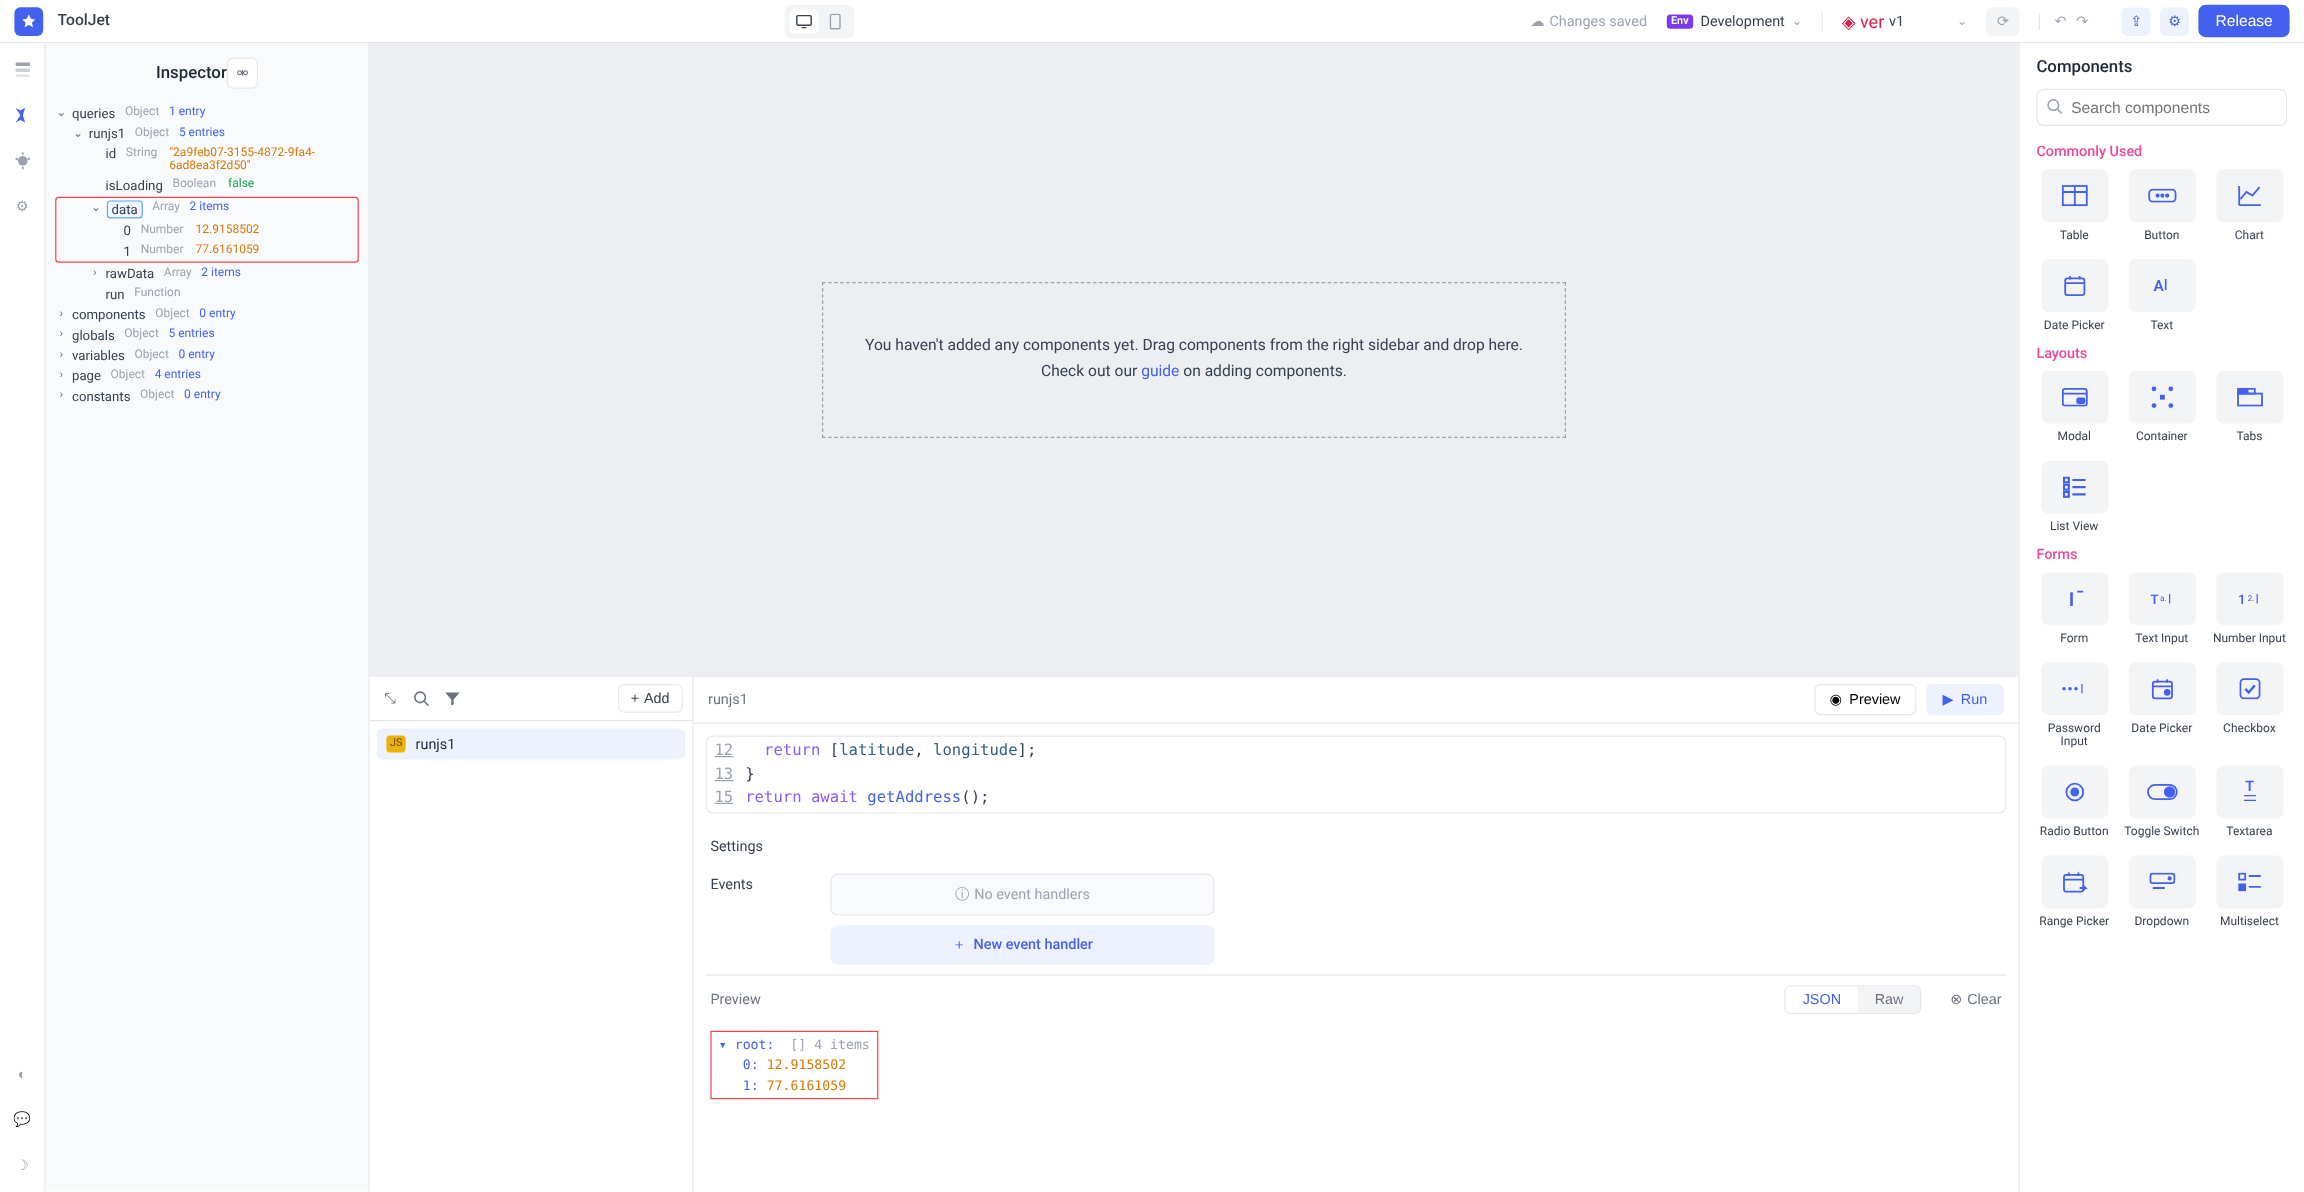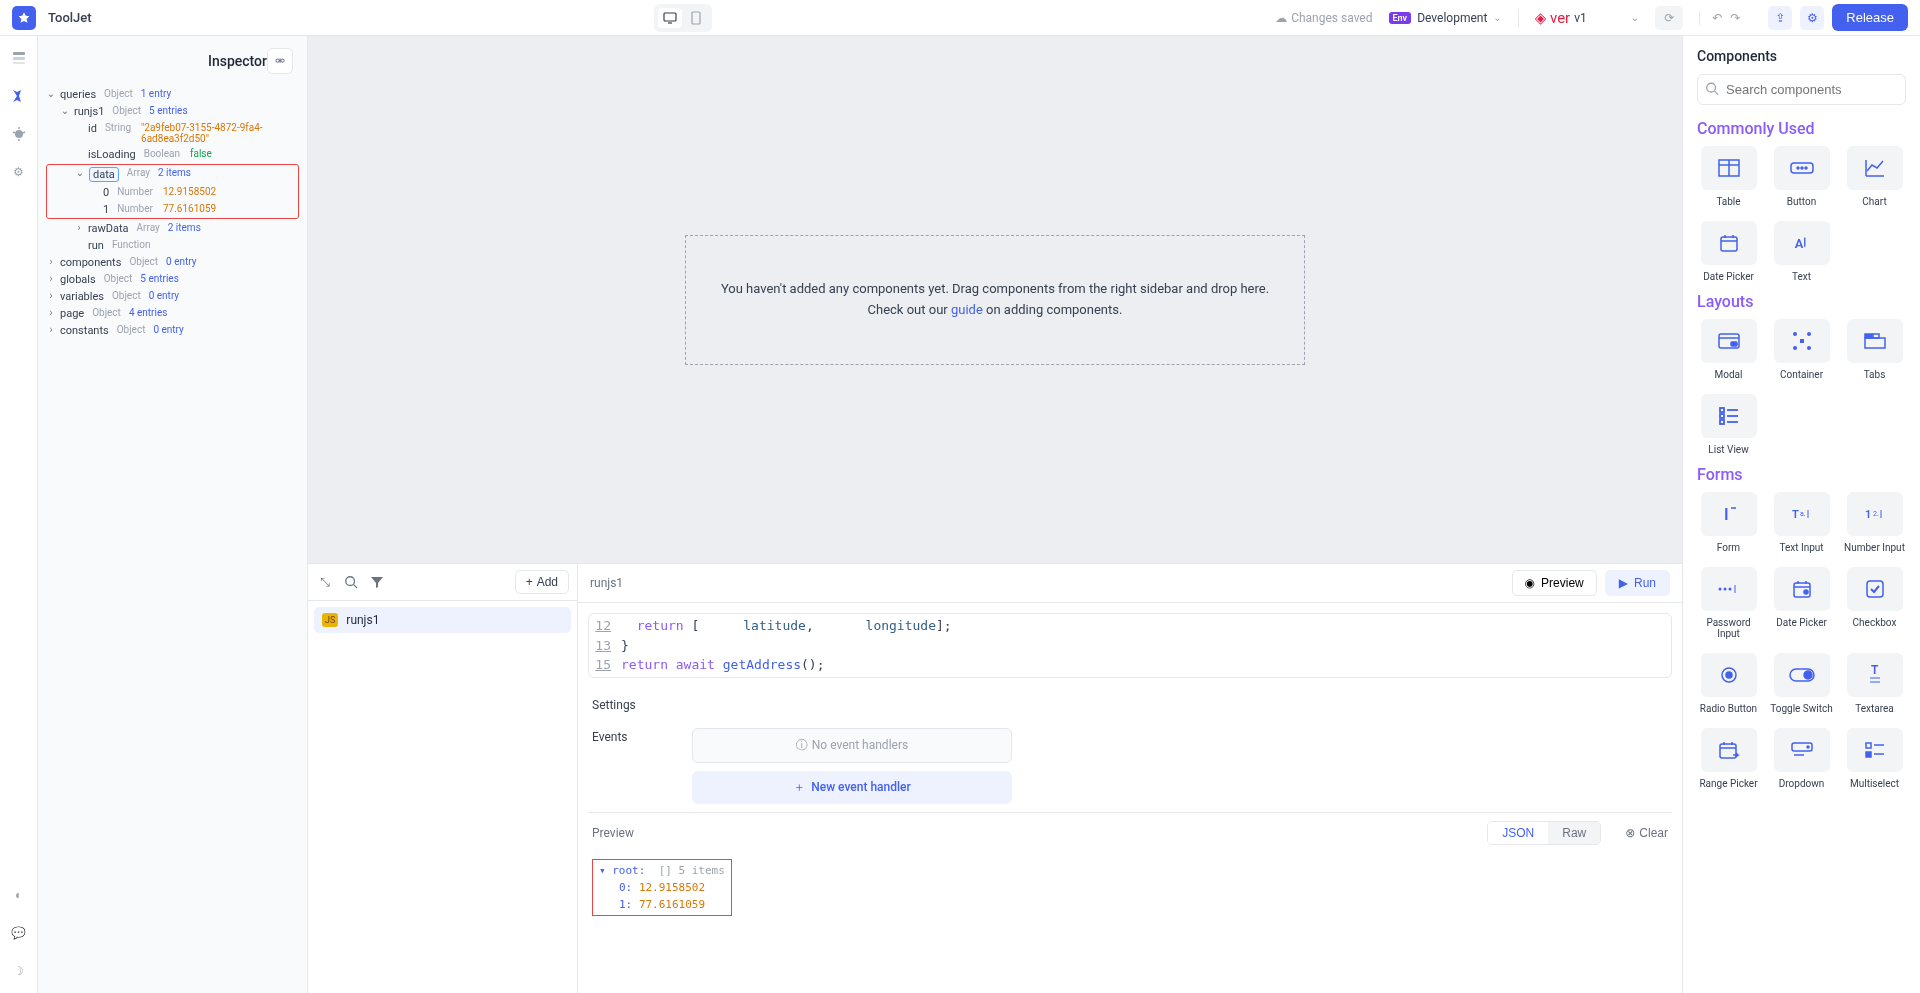--- a/index.html
+++ b/index.html
@@ -30,21 +30,21 @@
 
 
 .main { flex: 1; display: flex; min-height: 0; }
 .leftrail { width: 38px; background: #fff; border-right: 1px solid #e5e7eb; display: flex; flex-direction: column; align-items: center; padding-top: 12px; gap: 18px; }
 .leftrail .rail-icon { width: 20px; height: 20px; color: #9ca3af; display: flex; align-items: center; justify-content: center; cursor: pointer; }
 .leftrail .rail-icon.active { color: #4361ee; }
 .leftrail-bottom { margin-top: auto; padding-bottom: 12px; display: flex; flex-direction: column; gap: 18px; align-items: center; }
 
 
 .inspector { width: 270px; background: #f9fafb; border-right: 1px solid #e5e7eb; display: flex; flex-direction: column; }
-.inspector-header { display: flex; align-items: center; justify-content: flex-end; padding: 12px 14px; }
+.inspector-header { display: flex; align-items: center; justify-content: center; padding: 12px 14px; }
 .inspector-title { font-size: 14px; font-weight: 500; }
 .pin-btn { width: 26px; height: 26px; border: 1px solid #e5e7eb; background: #fff; border-radius: 5px; display: flex; align-items: center; justify-content: center; color: #6b7280; cursor: pointer; }
 .tree { padding: 0 8px 8px 8px; font-size: 11px; overflow-y: auto; flex: 1; }
 .tree-row { display: flex; align-items: flex-start; padding: 2px 0; gap: 4px; white-space: nowrap; }
 .tree-caret { width: 10px; color: #6b7280; cursor: pointer; font-size: 10px; flex-shrink: 0; text-align: center; }
 .tree-key { color: #374151; }
 .tree-type { color: #9ca3af; font-size: 10px; margin-left: 4px; }
 .tree-meta { color: #4361ee; font-size: 10px; margin-left: 4px; }
 .tree-val-str { color: #d97706; font-size: 10px; }
 .tree-val-num { color: #d97706; font-size: 10px; }
@@ -79,21 +79,21 @@
 .preview-btn { border: 1px solid #e5e7eb; background: #fff; padding: 5px 12px; border-radius: 5px; font-size: 12px; display: flex; align-items: center; gap: 6px; cursor: pointer; }
 .run-btn { background: #eef2ff; color: #4361ee; border: none; padding: 5px 14px; border-radius: 5px; font-size: 12px; font-weight: 500; display: flex; align-items: center; gap: 6px; cursor: pointer; }
 
 .code-block { font-family: ui-monospace, Menlo, monospace; font-size: 13px; line-height: 1.5; padding: 2px 0; border: 1px solid #e5e7eb; border-radius: 6px; margin: 10px; }
 .code-line { display: flex; }
 .gutter { width: 32px; text-align: right; padding-right: 10px; color: #9ca3af; user-select: none; text-decoration: underline; }
 .code-content { white-space: pre; }
 .tok-kw { color: #8b5cf6; }
 .tok-fn { color: #4361ee; }
 .tok-punc { color: #374151; }
-.tok-var { color: #346085; margin-left: 44px; }
+.tok-var { color: #346085; }
 
 .editor-body { overflow-y: auto; flex: 1; padding-bottom: 10px; }
 .settings-section { display: flex; padding: 8px 14px; gap: 40px; font-size: 12px; }
 .settings-label { width: 60px; color: #374151; padding-top: 2px; }
 .settings-opts { flex: 1; display: flex; flex-direction: column; gap: 14px; }
 .setting-row { display: flex; align-items: center; gap: 10px; }
 .toggle { width: 30px; height: 16px; border-radius: 999px; position: relative; cursor: pointer; }
 .toggle.on { background: #4361ee; }
 .toggle.off { background: #d1d5db; }
 .toggle::after { content: ''; position: absolute; width: 12px; height: 12px; background: #fff; border-radius: 50%; top: 2px; }
@@ -118,21 +118,21 @@
 .json-key { color: #4361ee; }
 .json-meta { color: #9ca3af; }
 .json-num { color: #d97706; }
 
 
 .components-panel { width: 238px; border-left: 1px solid #e5e7eb; background: #fff; padding: 12px 14px; overflow-y: auto; }
 .components-title { font-size: 14px; font-weight: 500; margin-bottom: 10px; }
 .search-wrap { position: relative; margin-bottom: 14px; }
 .search-wrap input { width: 100%; border: 1px solid #e5e7eb; border-radius: 6px; padding: 7px 10px 7px 28px; font-size: 13px; outline: none; }
 .search-wrap .sicon { position: absolute; left: 8px; top: 50%; transform: translateY(-50%); color: #9ca3af; }
-.comp-section-title { font-size: 16px; font-weight: 500; color: #8b5cf6; margin: 10px 0 8px; }
+.comp-section-title { font-size: 12px; font-weight: 500; color: #ec4899; margin: 10px 0 8px; }
 .comp-grid { display: grid; grid-template-columns: repeat(3, 1fr); gap: 14px 10px; }
 .comp-item { display: flex; flex-direction: column; align-items: center; gap: 6px; cursor: pointer; }
 .comp-icon { width: 56px; height: 44px; background: #f3f4f6; border-radius: 6px; display: flex; align-items: center; justify-content: center; color: #4361ee; }
 .comp-label { font-size: 10px; color: #374151; text-align: center; }
 
 .chev { font-size: 10px; color: #9ca3af; }
 </style>
 </head>
 <body>
 
@@ -411,21 +411,21 @@
                   <button class="active">JSON</button>
                   <button>Raw</button>
                 </div>
                 <button class="clear-btn">
                     <span>⊗</span>
                     <span>Clear</span>
                   </button>
               </div>
               <div class="result-body">
                 <div class="result-highlight">
-                  <div><span class="json-key">▾ <span>root:</span></span>&nbsp;&nbsp;<span class="json-meta">[] 5 items</span></div>
+                  <div><span class="json-key">▾ <span>root:</span></span>&nbsp;&nbsp;<span class="json-meta">[] 4 items</span></div>
                   <div style="padding-left:20px;margin-top:4px"><span class="json-key">0:</span>&nbsp;<span class="json-num">12.9158502</span></div>
                   <div style="padding-left:20px;margin-top:4px"><span class="json-key">1:</span>&nbsp;<span class="json-num">77.6161059</span></div>
                 </div>
               </div>
             </div>
           </div>
         </div>
       </div>
     </div>
 

